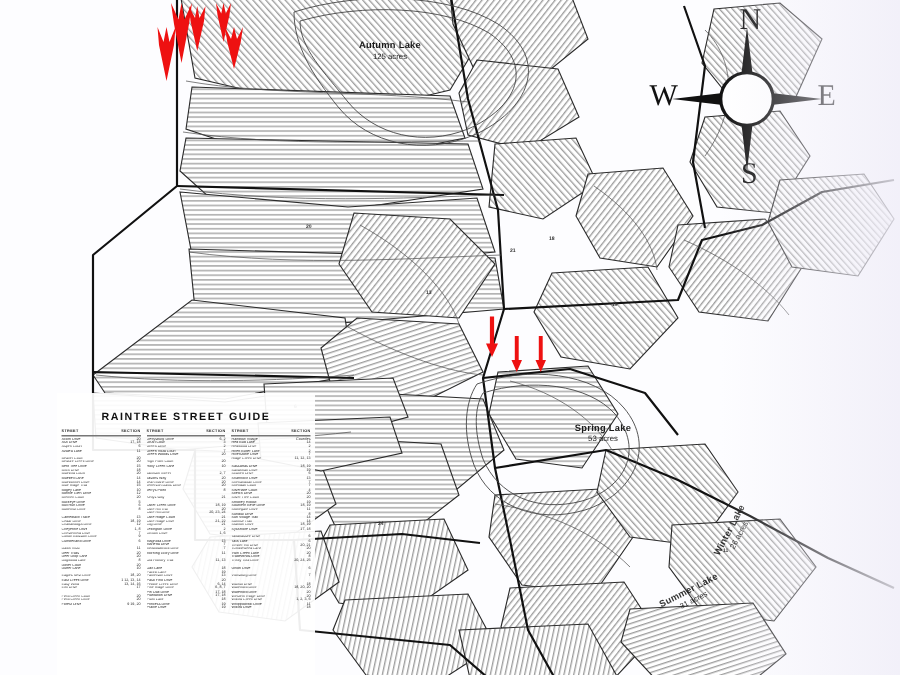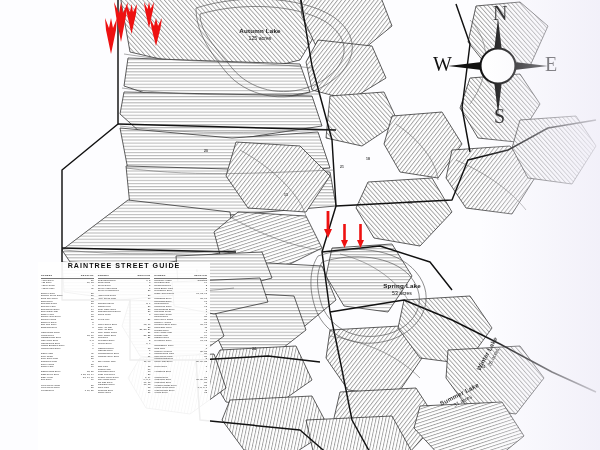--- a/index.html
+++ b/index.html
@@ -48,21 +48,21 @@
   .marker{position:absolute;}
   .marker svg{display:block;overflow:visible;}
 
   
   #street-guide{
     position:absolute;left:38px;top:262px;width:172px;height:188px;
     background:rgba(255,255,255,.93);
   }
   #guide-title{
     text-align:center;font-size:7.1px;font-weight:bold;
-    letter-spacing:1.05px;color:#111;margin:0 0 4px 0;
+    letter-spacing:1.05px;color:#111;margin:12px 0 4px 0;
     font-family:"Liberation Sans", sans-serif;
   }
   .guide-cols{display:flex;gap:4px;padding:0 3px;}
   .guide-col{flex:1 1 0;min-width:0;}
   .ghead{display:flex;justify-content:space-between;
     font-size:2.5px;font-weight:bold;letter-spacing:.25px;color:#222;
     border-bottom:.4px solid #777;padding-bottom:.6px;margin-bottom:1.1px;}
   .ghead span{white-space:nowrap;}
   .grow{display:flex;justify-content:space-between;align-items:baseline;
     font-size:2.45px;line-height:2.62px;color:#2a2a2a;white-space:nowrap;}

